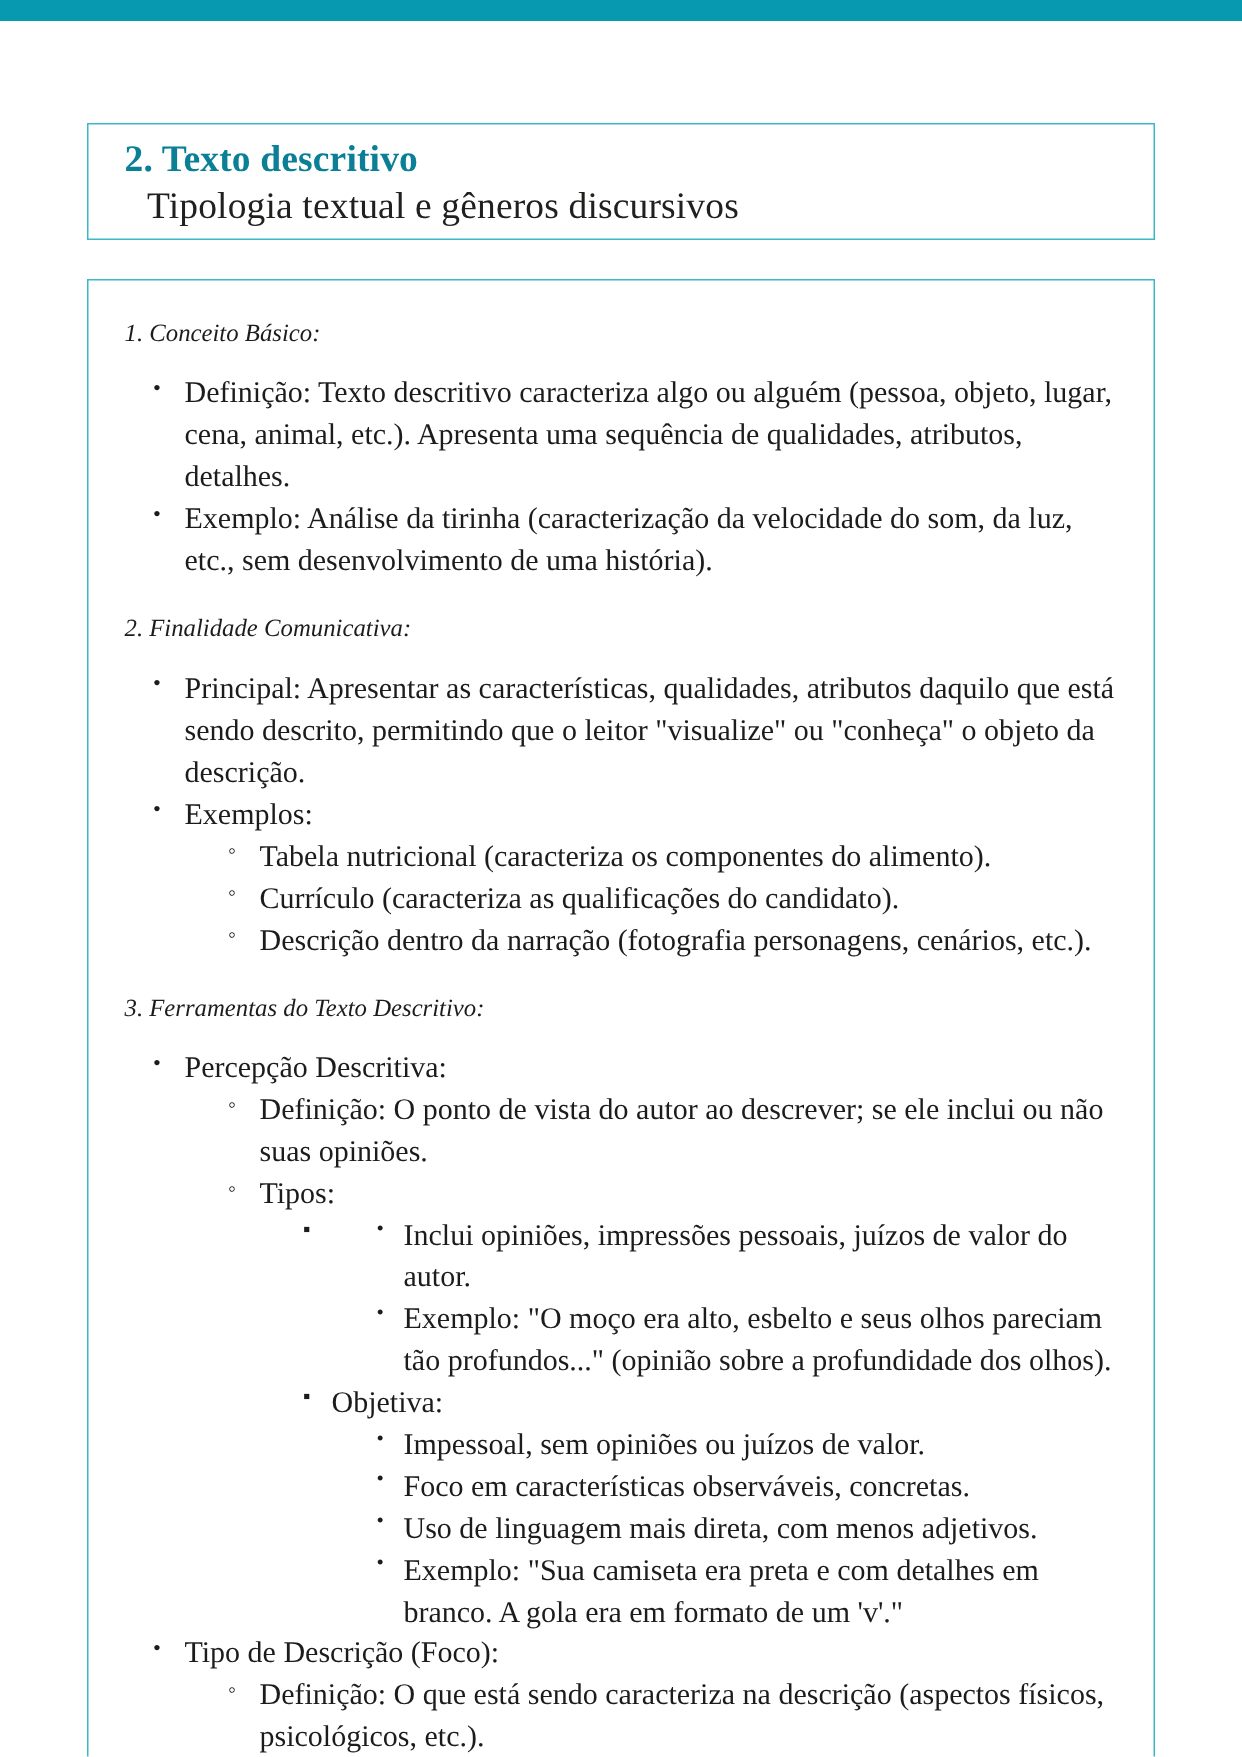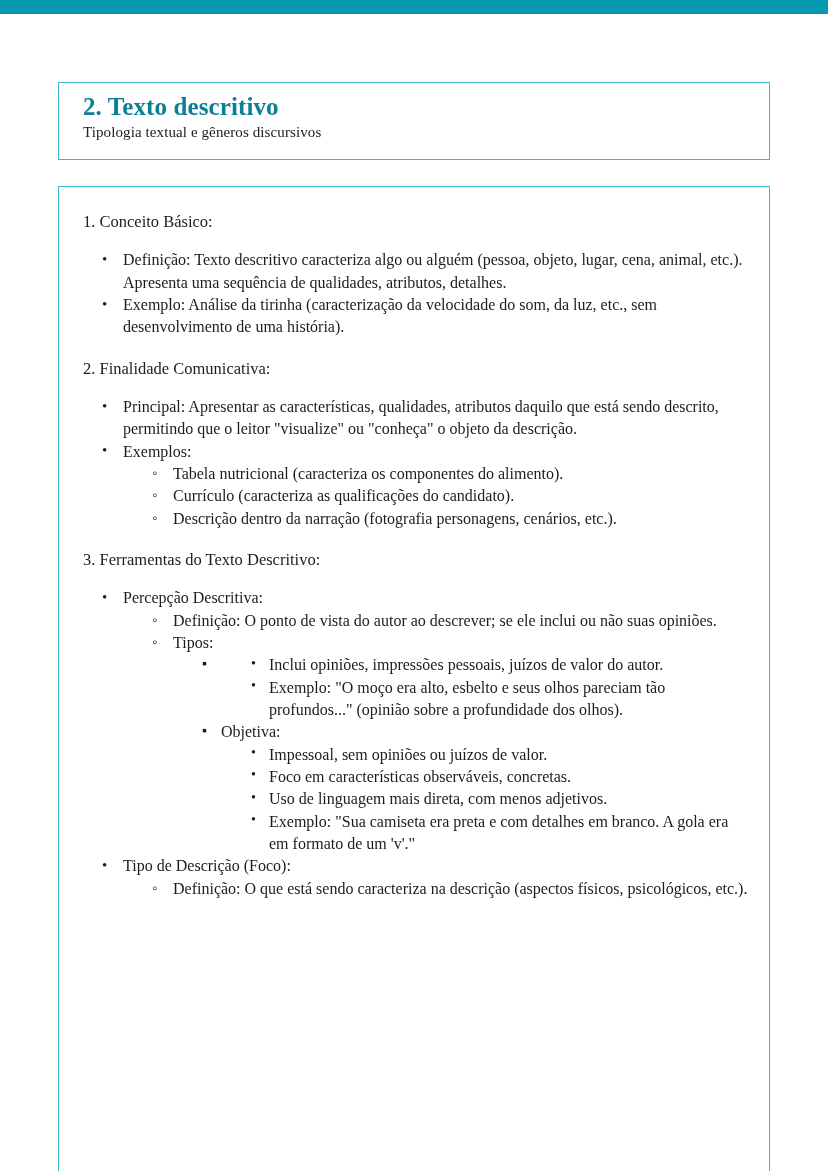--- a/index.html
+++ b/index.html
@@ -51,24 +51,24 @@
   }
   .title-main {
     font-size: 25px;
     font-weight: bold;
     color: #0b7f96;
     line-height: 1.12;
     letter-spacing: .1px;
     margin: 0;
   }
   .title-sub {
-    font-size: 15px;
+    font-size: 25px;
     color: #20201f;
     line-height: 1.2;
-    margin: 2px 0 0 0;
+    margin: 2px 0 0 15px;
     letter-spacing: .1px;
   }
 
   
   .body-card {
     position: absolute;
     left: 58px;
     top: 172px;
     width: 712px;
     height: 1000px;
@@ -80,33 +80,34 @@
     overflow: hidden;
   }
 
   
   .section-head {
     font-size: 16.5px;
     line-height: 1.3;
     color: #1c1c1c;
     margin: 0;
     padding: 0;
+    font-style: italic;
   }
   .gap-after-head { height: 17px; }
   .gap-after-list { height: 19px; }
 
   
   ul {
     list-style: none;
     margin: 0;
     padding: 0;
   }
   li {
     position: relative;
-    font-size: 16px;
+    font-size: 20px;
     line-height: 1.395;
     color: #1c1c1c;
   }
   li > .txt { display: block; }
 
   
   .lv1 > li {
     padding-left: 27px;
     margin-left: 13px;
   }

